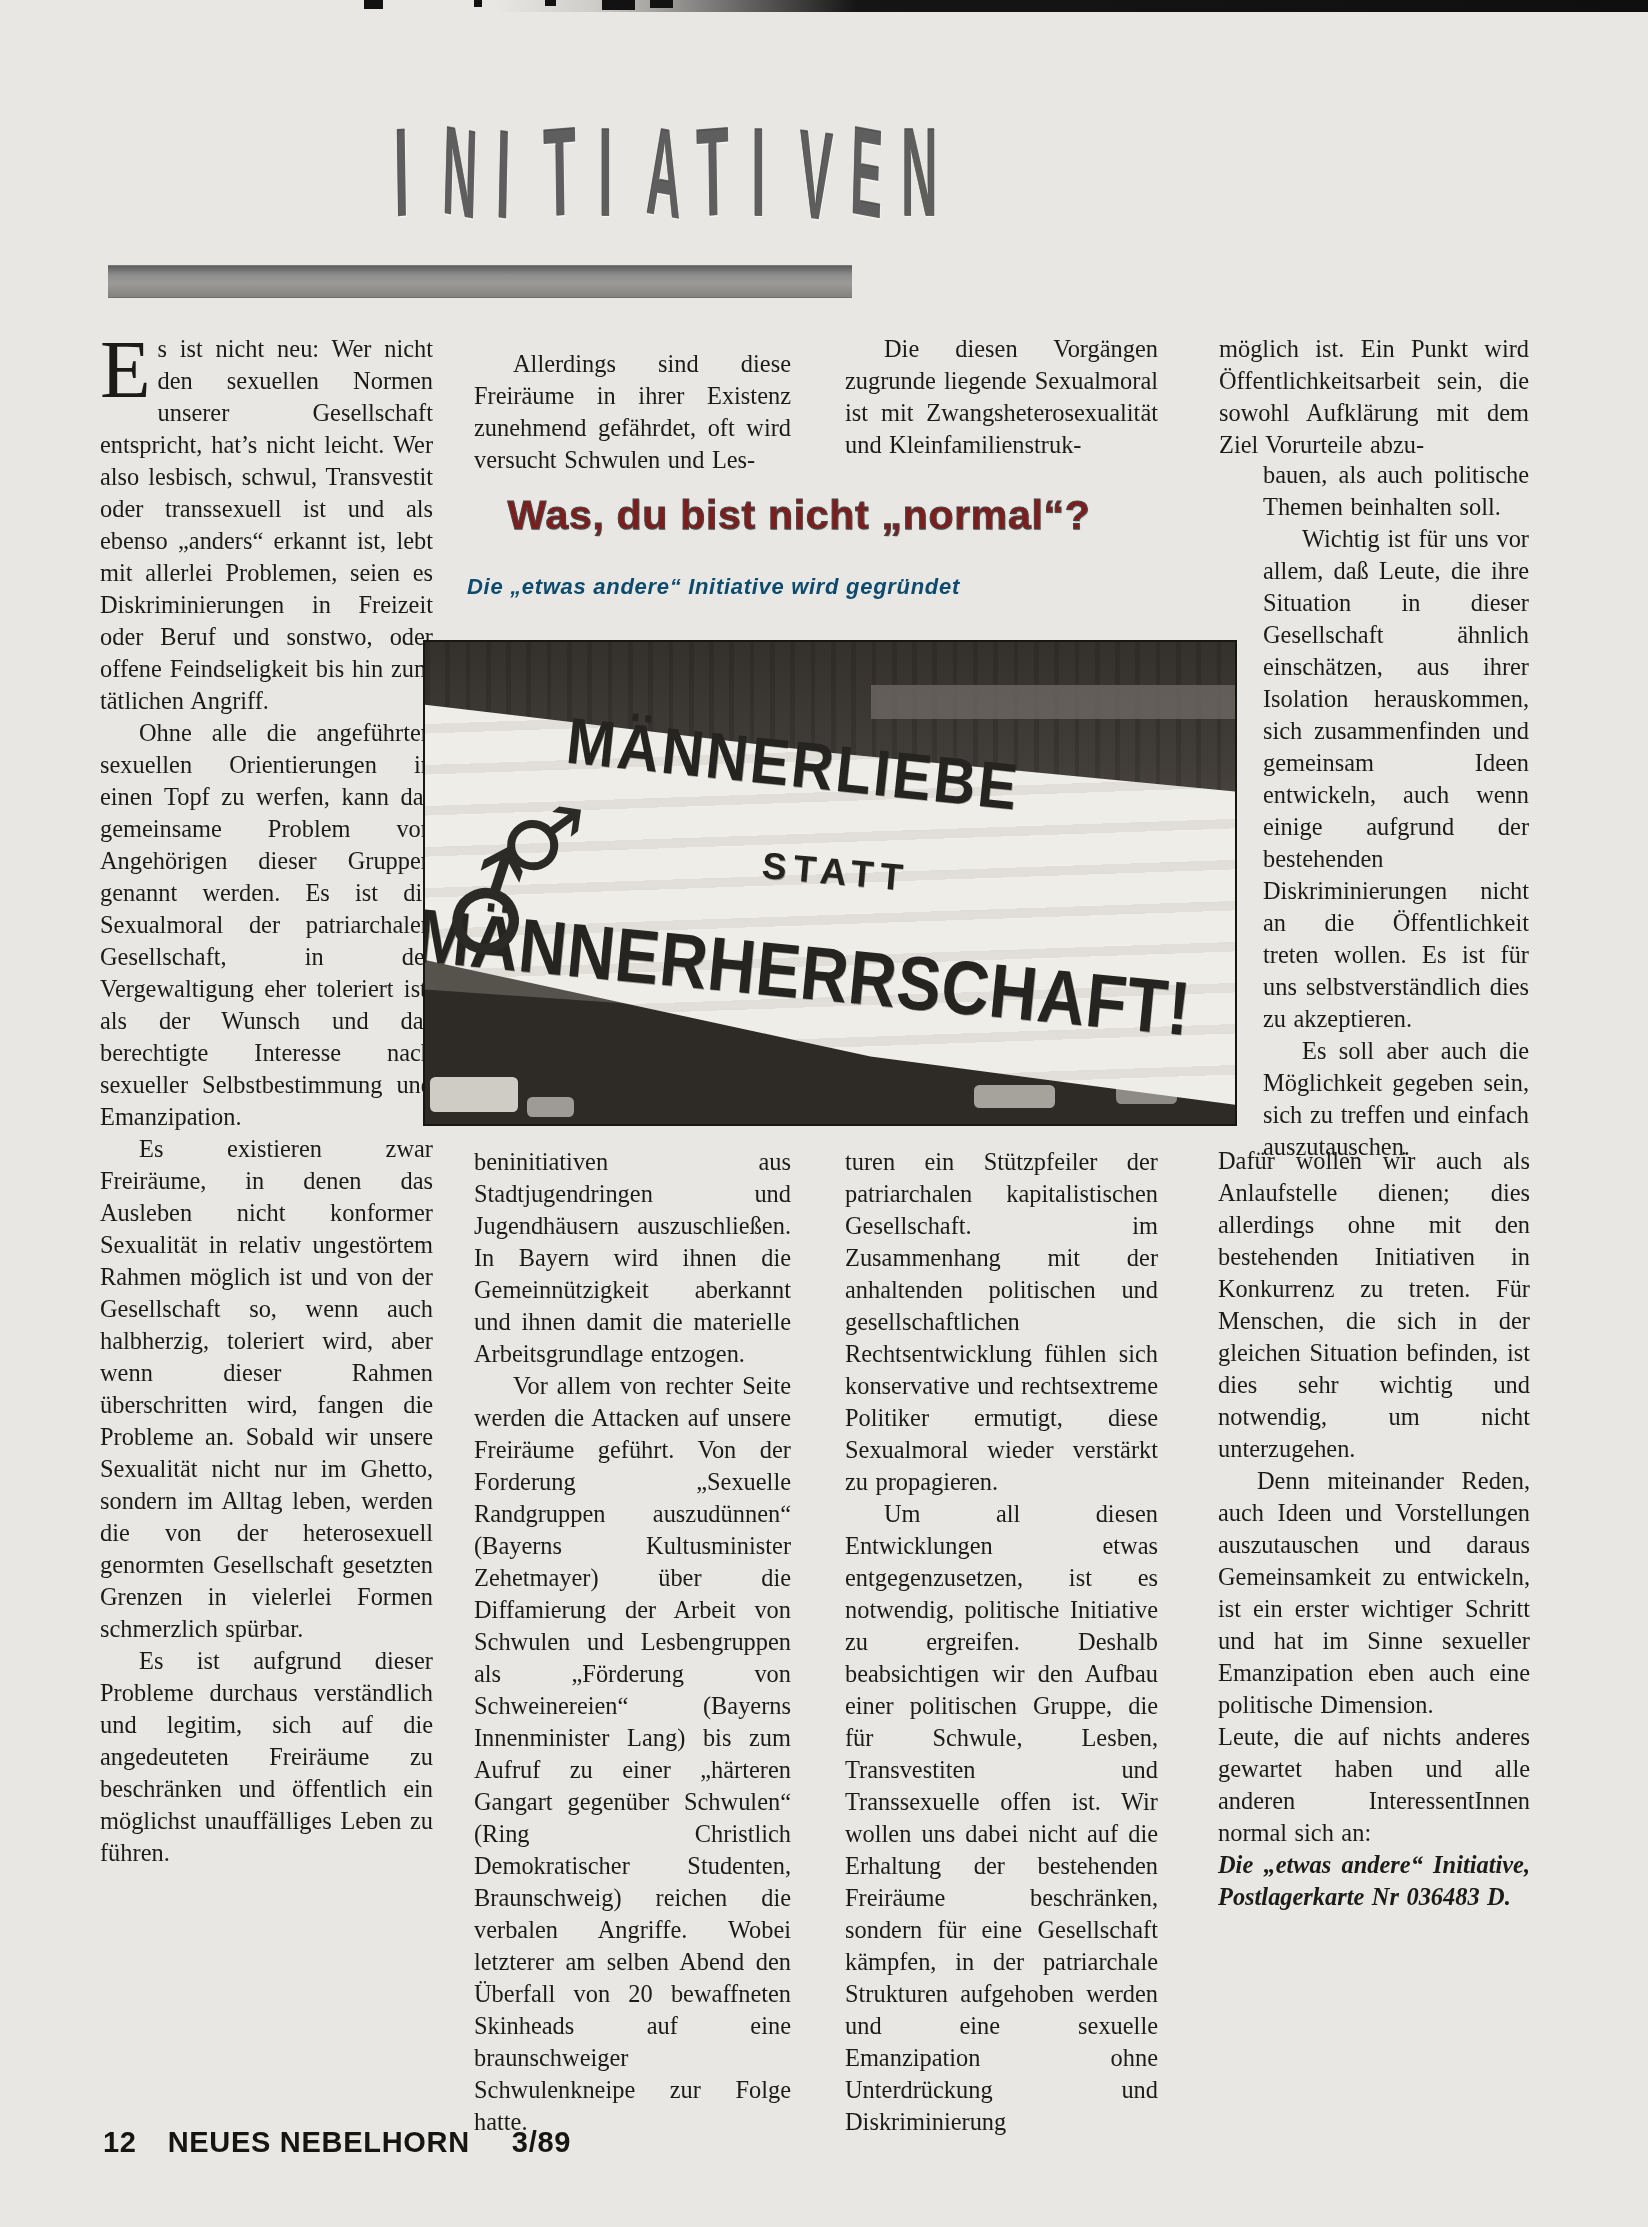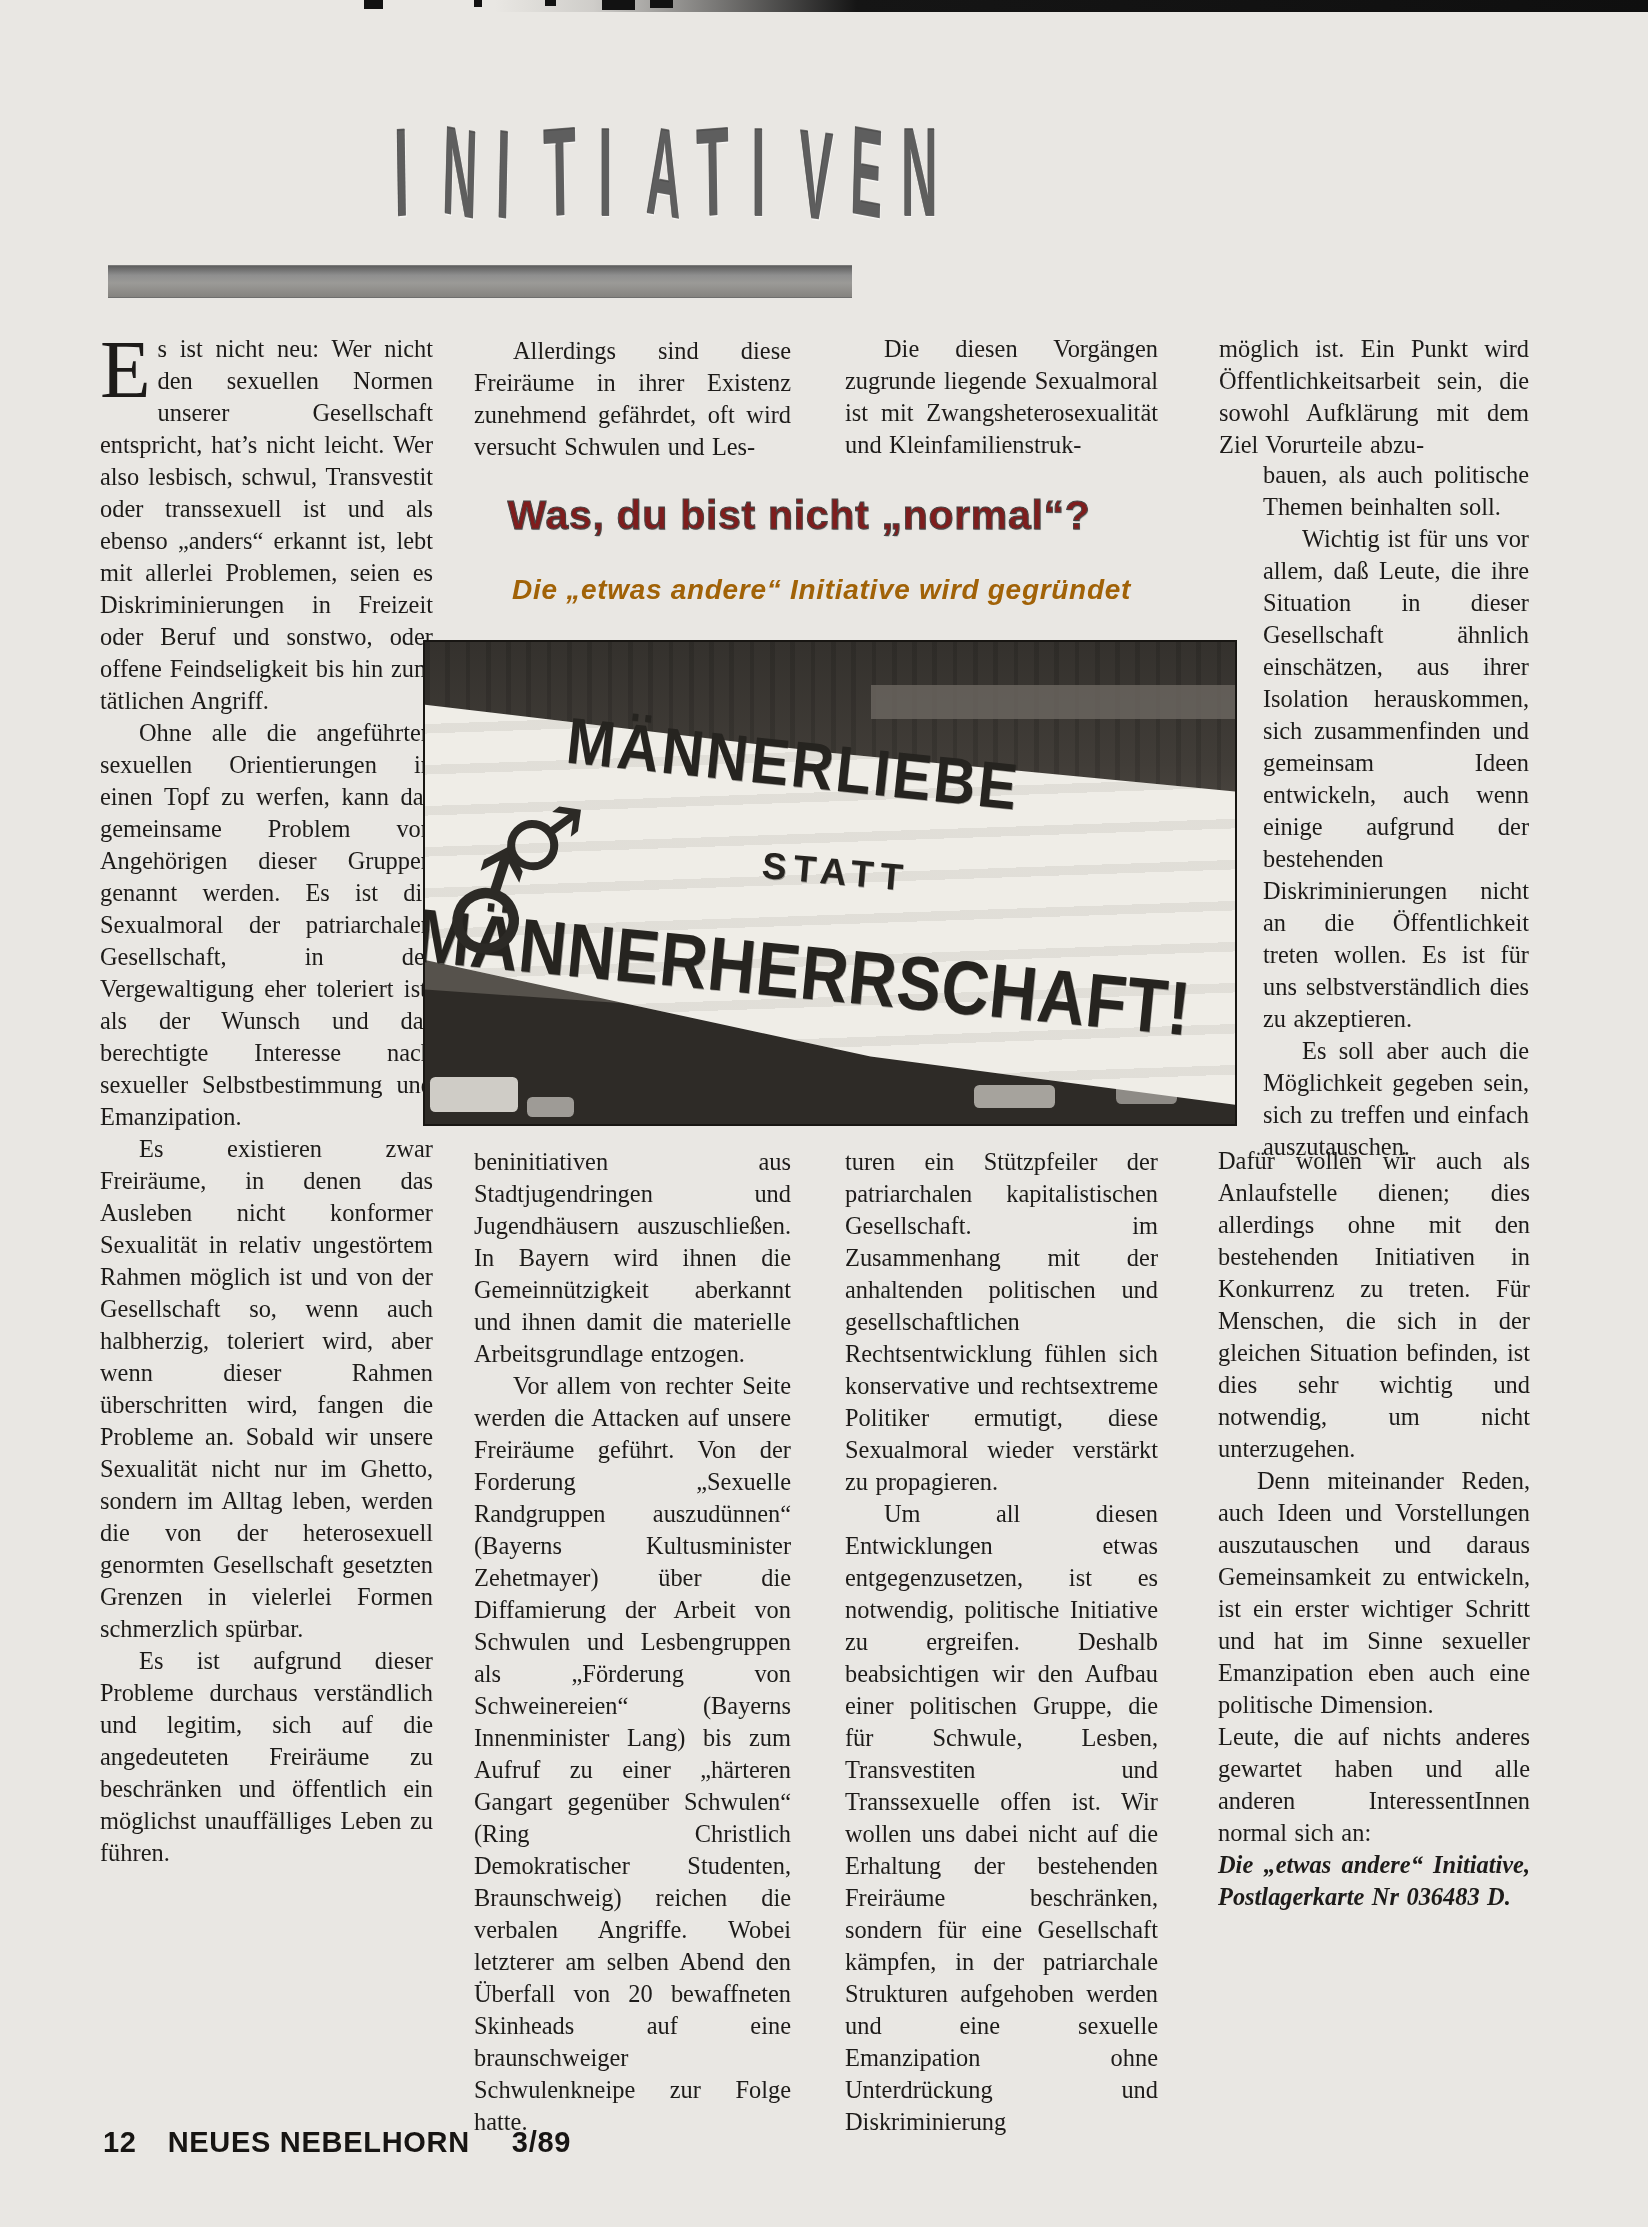--- a/index.html
+++ b/index.html
@@ -44,43 +44,43 @@
   .col { position:absolute; font-size:24.4px; line-height:32px; text-align:justify; hyphens:auto; word-spacing:1.4px; }
   .col p { margin:0; }
   .col p.ind { text-indent:39px; }
   .dropcap {
     float:left; font-size:83px; line-height:64px;
     padding:4.1px 6.8px 0 0; font-weight:400;
   }
   .addr { font-style:italic; font-weight:700; }
 
   .c1  { left:100px;  top:333px;  width:333px; }
-  .c2t { left:474px;  top:335px;  width:317px; }
+  .c2t { left:474px;  top:348px;  width:317px; }
   .c3t { left:845px; top:333px;  width:313px; }
   .c2b { left:474px;  top:1146px; width:317px; }
   .c3b { left:845px; top:1146px; width:313px; }
   .c4a { left:1219px; top:333px;  width:310px; }
   .c4b { left:1263px; top:459px;  width:266px; }
   .c4c { left:1218px; top:1145px; width:312px; }
 
   
   .headline {
     position:absolute; left:467px; top:492px; width:664px;
     text-align:center;
     font-family:"Liberation Sans","DejaVu Sans",sans-serif;
     font-weight:700; font-size:41px; letter-spacing:0.7px;
     color:#7f1d1d; -webkit-text-stroke:1px #454545;
     text-shadow:0.7px 0.7px 0.7px rgba(120,120,120,.7);
   }
   .subhead {
     position:absolute; left:467px; top:574px; width:664px;
-    text-align:right;
-    font-family:"Liberation Sans","DejaVu Sans",sans-serif;
-    font-weight:700; font-style:italic; font-size:28px; letter-spacing:0.7px;
-    color:#a16207;
+    text-align:left;
+    font-family:"Liberation Sans","DejaVu Sans",sans-serif;
+    font-weight:700; font-style:italic; font-size:22px; letter-spacing:0.7px;
+    color:#0c4a6e;
   }
 
   
   .photo {
     position:absolute; left:423px; top:640px; width:810px; height:482px;
     border:2px solid #181613; background:#56524c; overflow:hidden;
   }
   .ph-building {
     position:absolute; left:0; top:0; width:100%; height:46%;
     background:linear-gradient(180deg,#34312d 0,#413d38 55%,#565049 100%);

